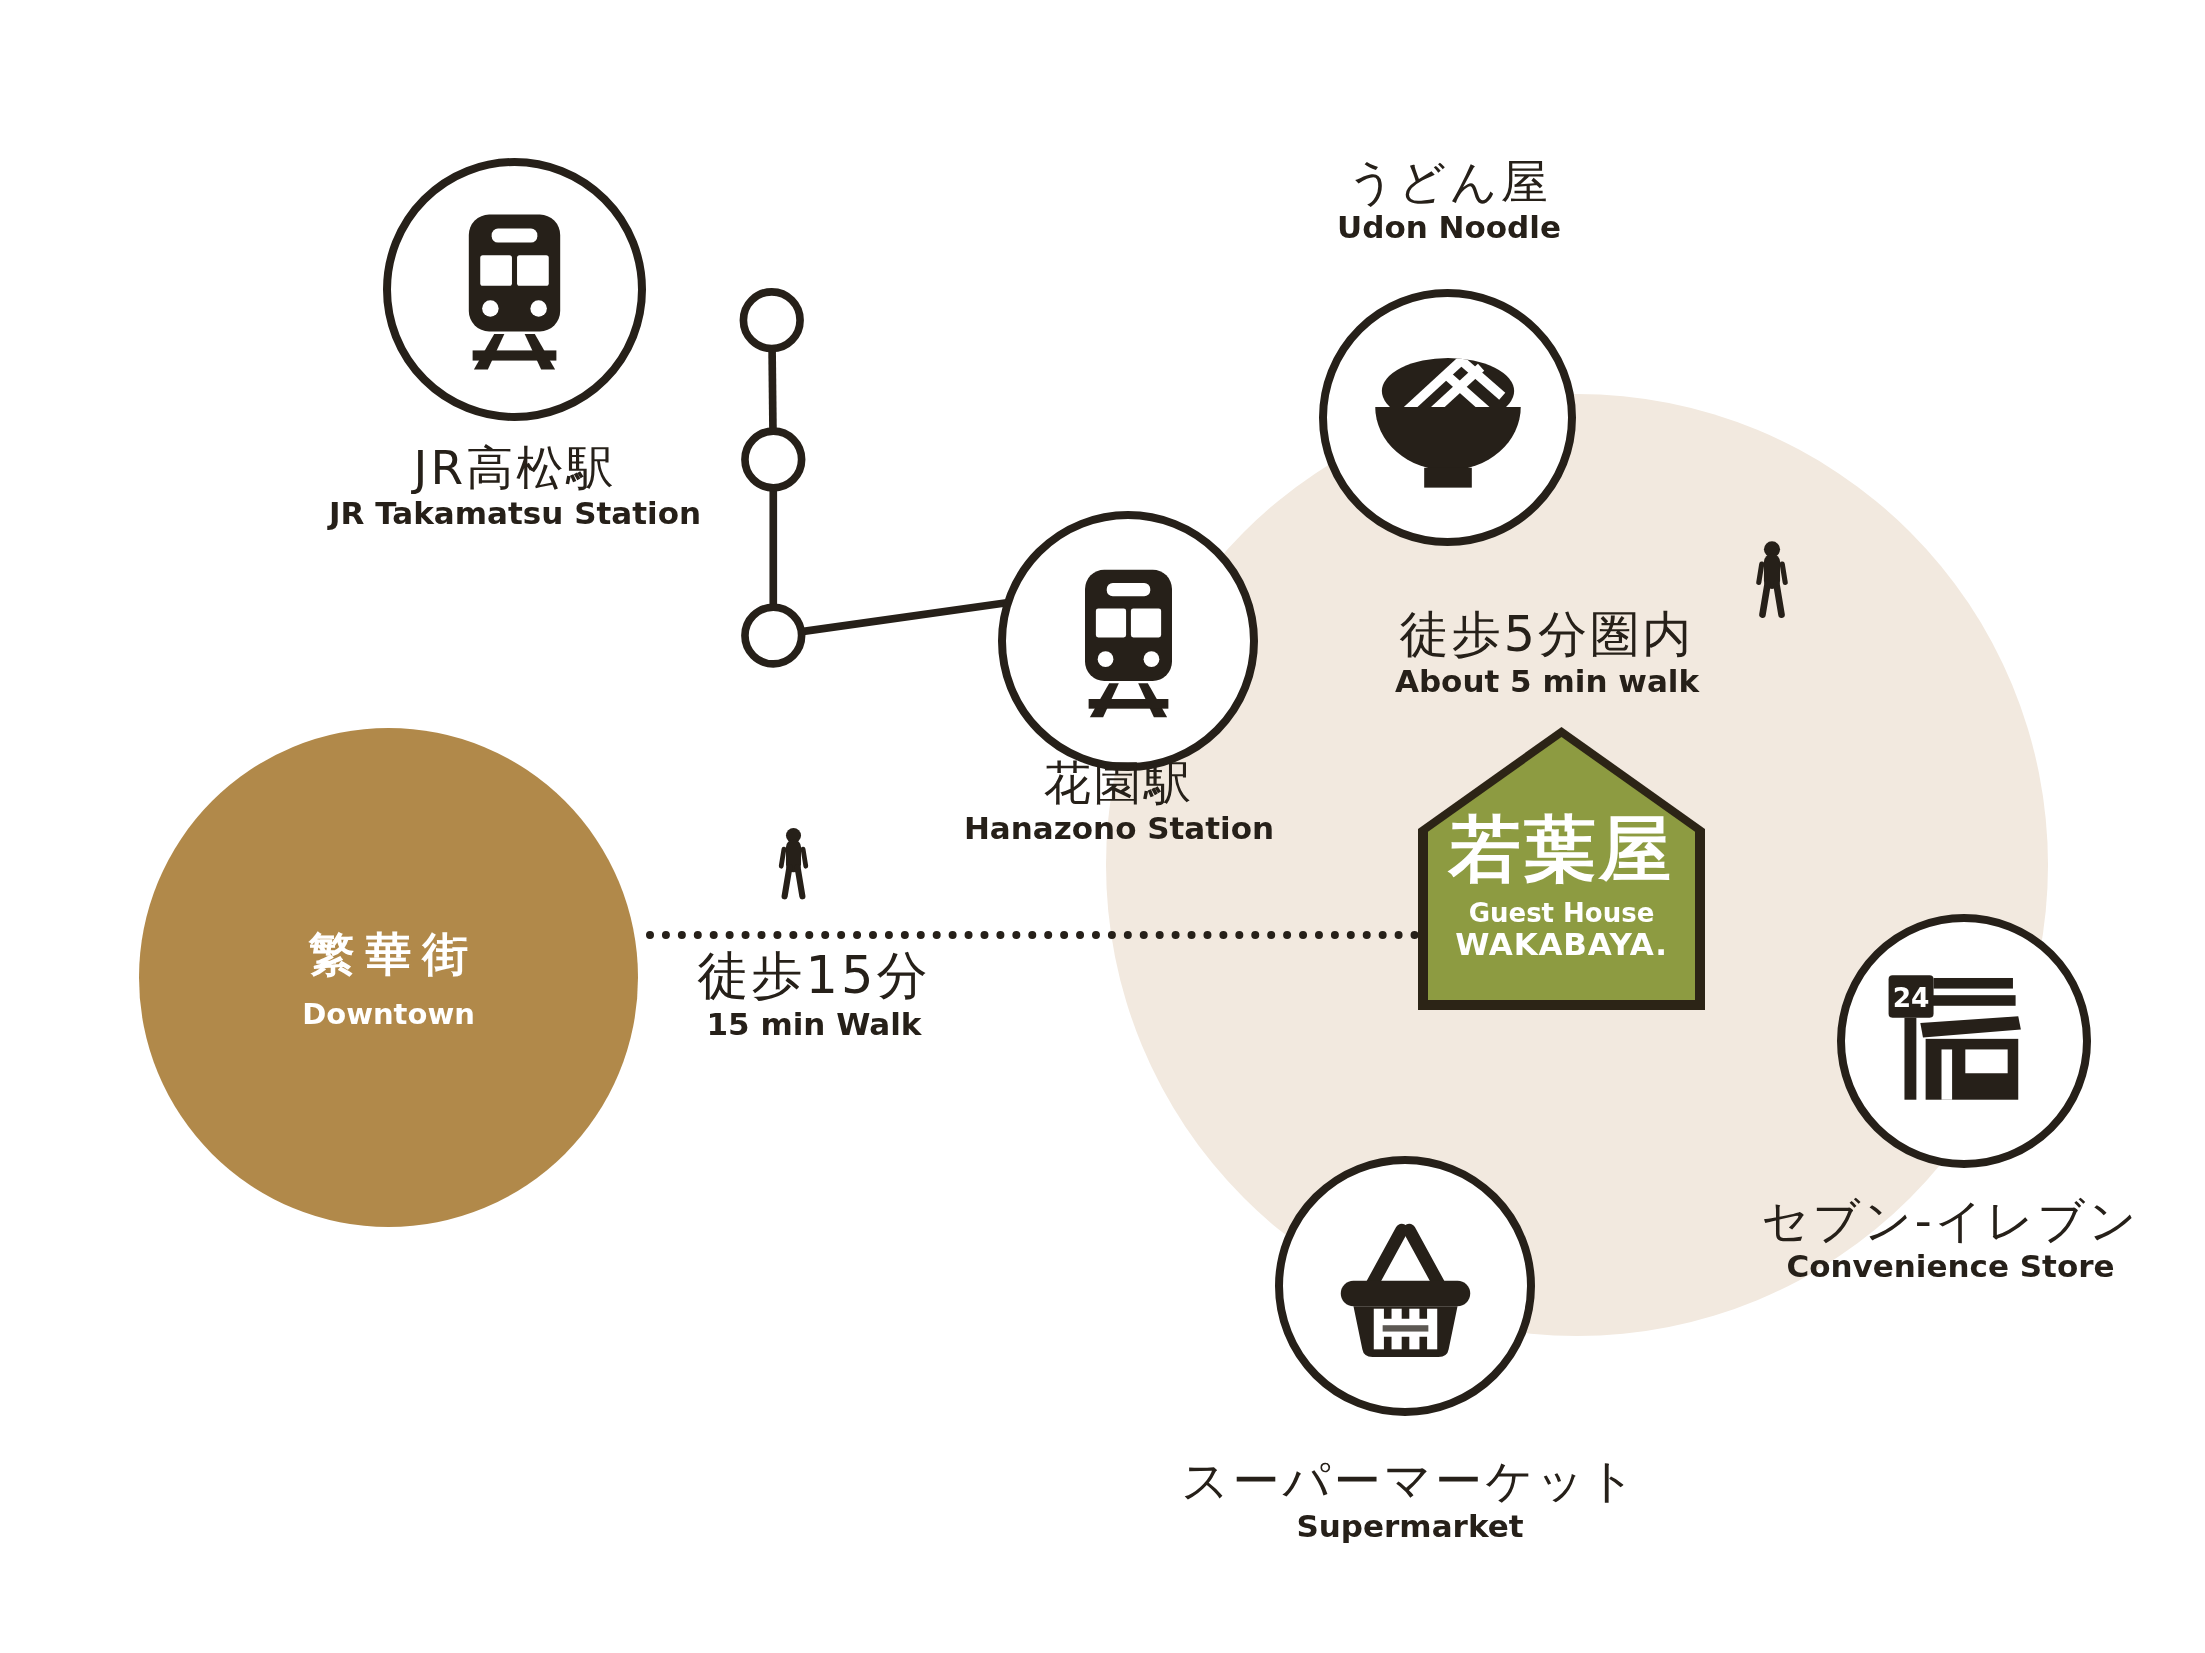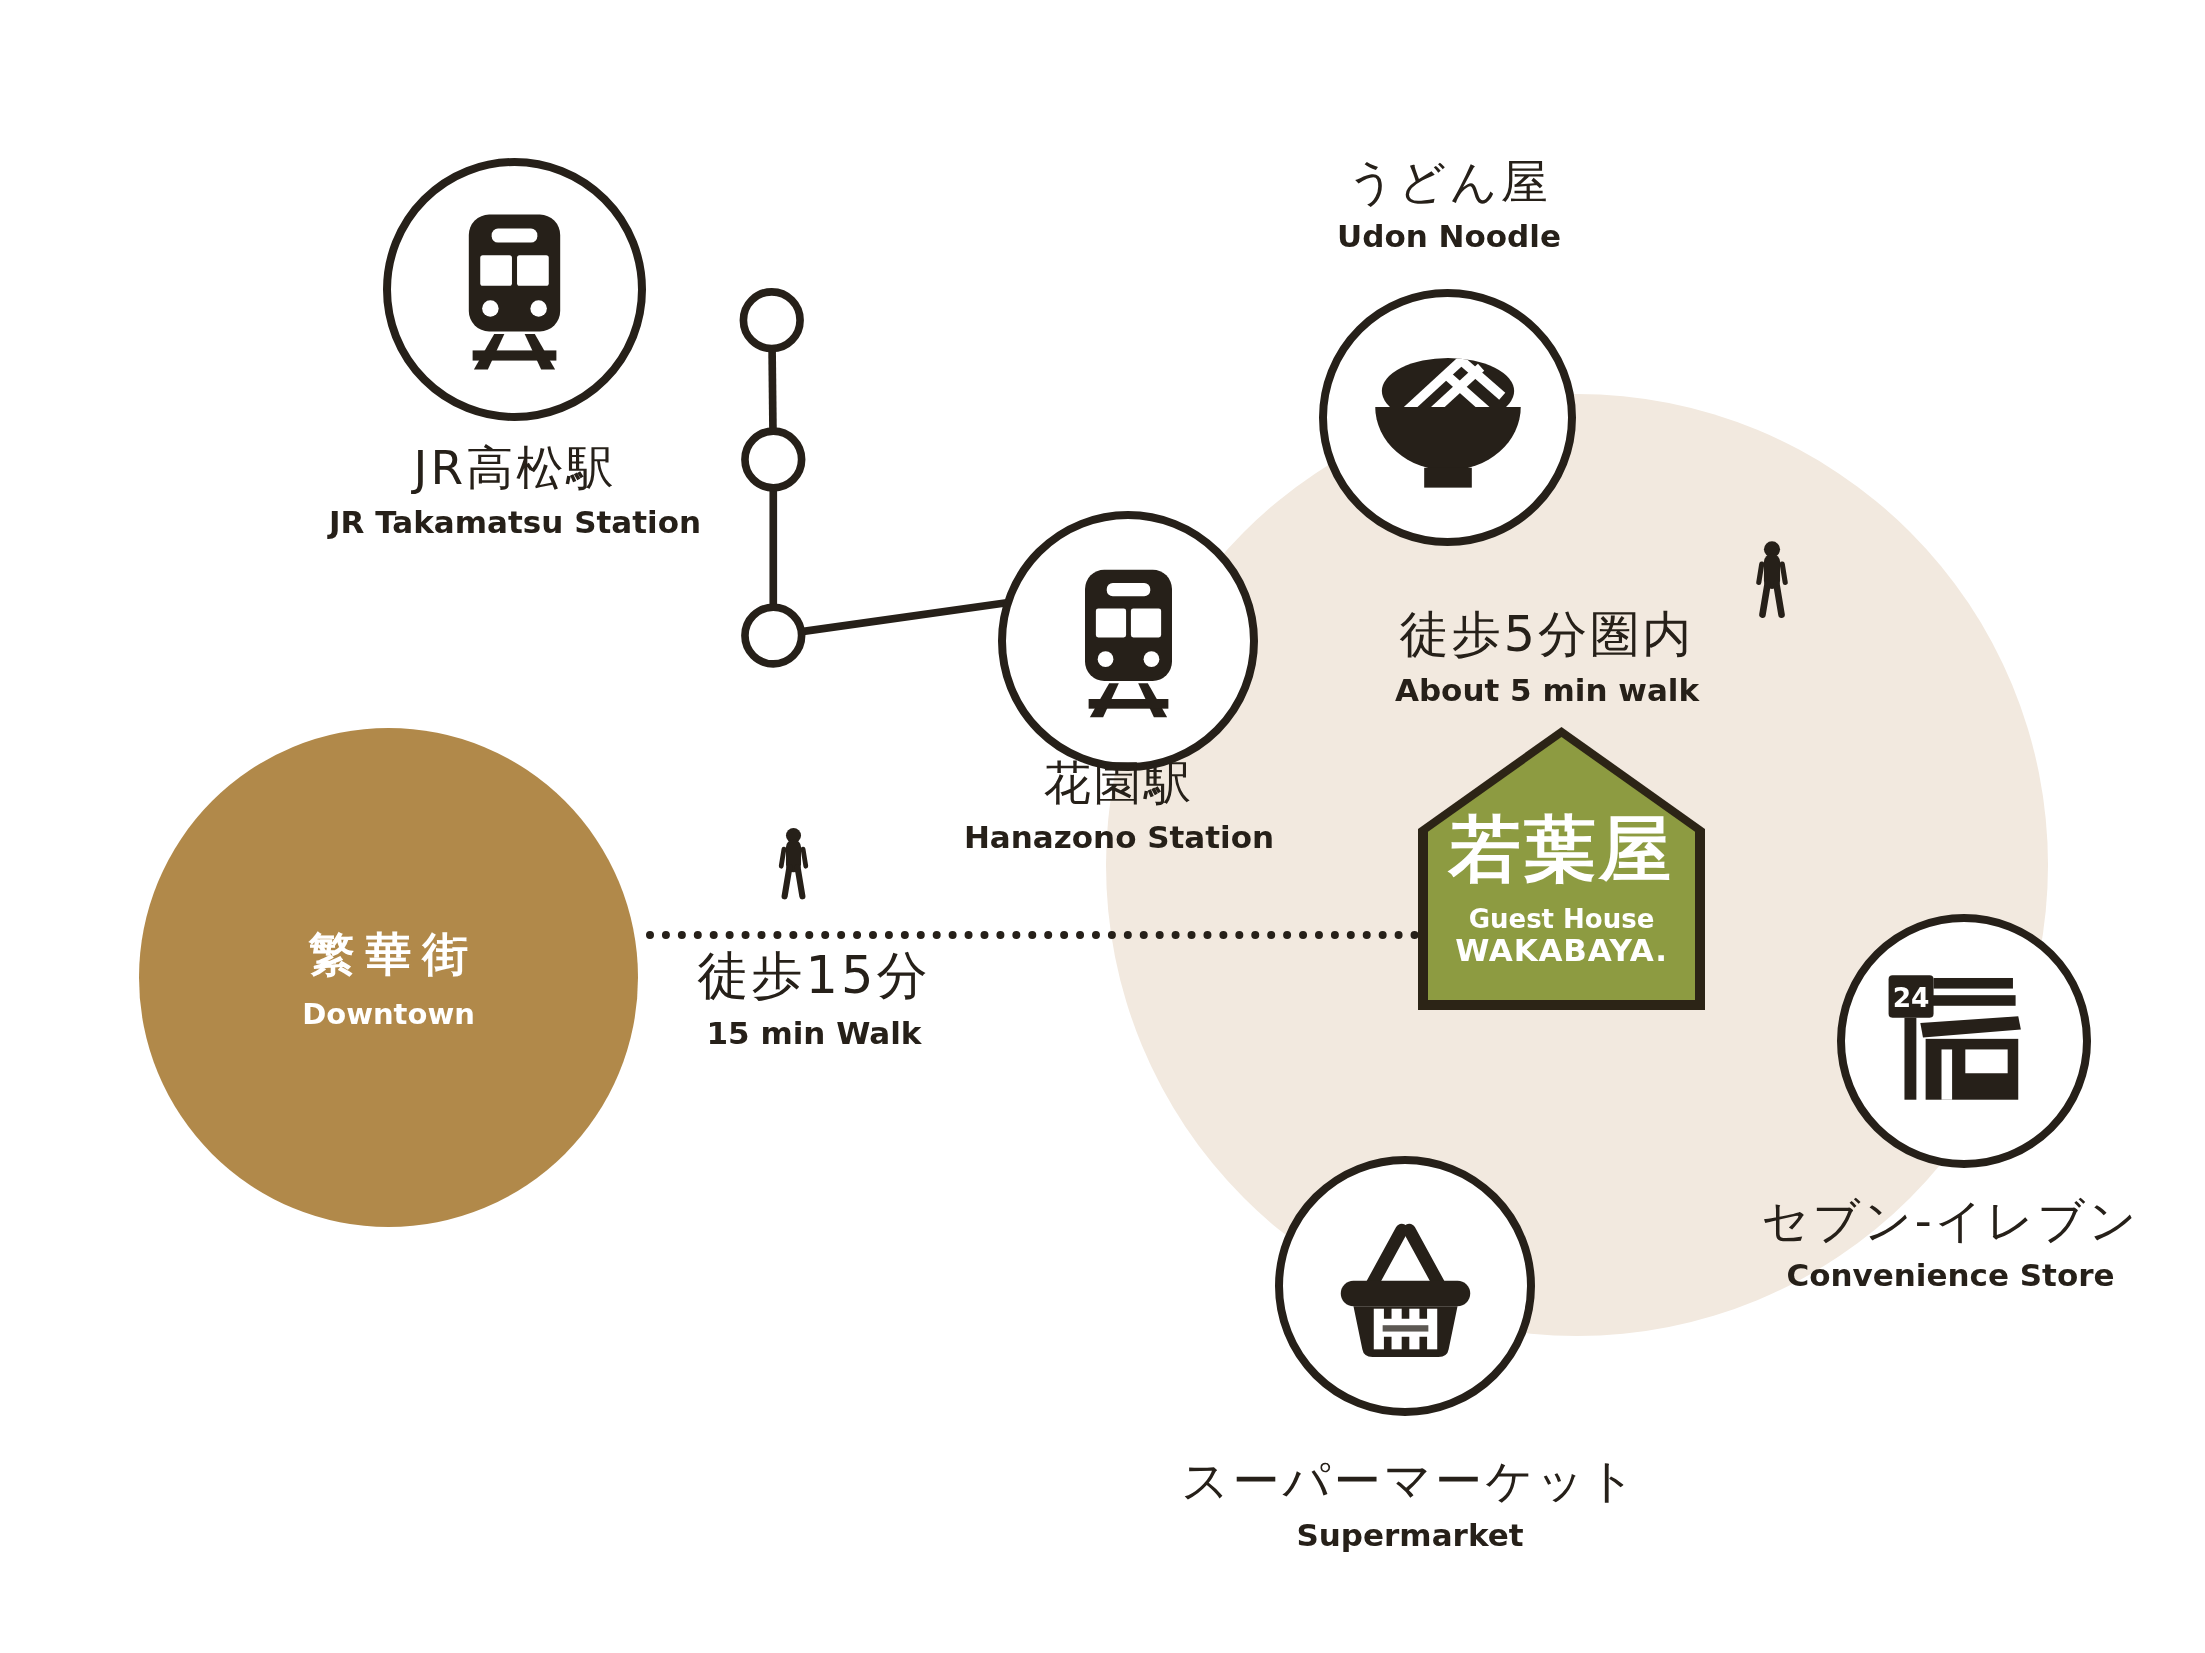--- a/index.html
+++ b/index.html
@@ -36,21 +36,21 @@
   
   .dotline{
     left:646px;top:931px;width:773px;height:0;
     border-top:8.4px dotted #262019;z-index:2;
   }
   
   .label{
     text-align:center;z-index:4;line-height:1.05;
   }
   .label .jp{display:block;font-size:47px;font-weight:normal;letter-spacing:3.1px;}
-  .label .en{display:block;font-size:31px;font-weight:bold;margin-top:14px;}
+  .label .en{display:block;font-size:31px;font-weight:bold;margin-top:5px;}
   .lab-jr{left:247px;top:443px;width:536px;}
   .lab-hanazono{left:851px;top:758px;width:536px;}
   .lab-udon{left:1181px;top:157px;width:536px;}
   .lab-walk5{left:1279px;top:609px;width:536px;}
   .lab-walk5 .jp{font-size:49px;}
   .lab-walk15{left:546px;top:949px;width:536px;}
   .lab-walk15 .jp{font-size:51px;}
   .lab-conv{left:1698px;top:1196px;width:505px;}
   .lab-super{left:1142px;top:1456px;width:536px;}
   
@@ -63,21 +63,21 @@
     clip-path:polygon(50% 0,100% 36%,100% 100%,0 100%,0 36%);
     background:#2c2416;
   }
   .logo-inner{
     position:absolute;left:10px;top:10px;right:10px;bottom:10px;
     clip-path:polygon(50% 0,100% 36%,100% 100%,0 100%,0 36%);
     background:#8d9b41;display:flex;flex-direction:column;align-items:center;
     text-align:center;color:#ffffff;padding-top:75px;box-sizing:border-box;
   }
   .logo-name{font-size:72px;font-weight:bold;letter-spacing:3.1px;line-height:1.05;text-align:right;}
-  .logo-line1{font-size:26px;font-weight:bold;margin-top:18px;line-height:1.05;}
+  .logo-line1{font-size:26px;font-weight:bold;margin-top:12px;line-height:1.05;}
   .logo-line2{font-size:31px;font-weight:bold;margin-top:1.5px;line-height:1.05;letter-spacing:0.8px;}
   svg{display:block;}
 </style>
 </head>
 <body>
 
 <div class="canvas">
 
   <div class="abs zone"></div>
 

